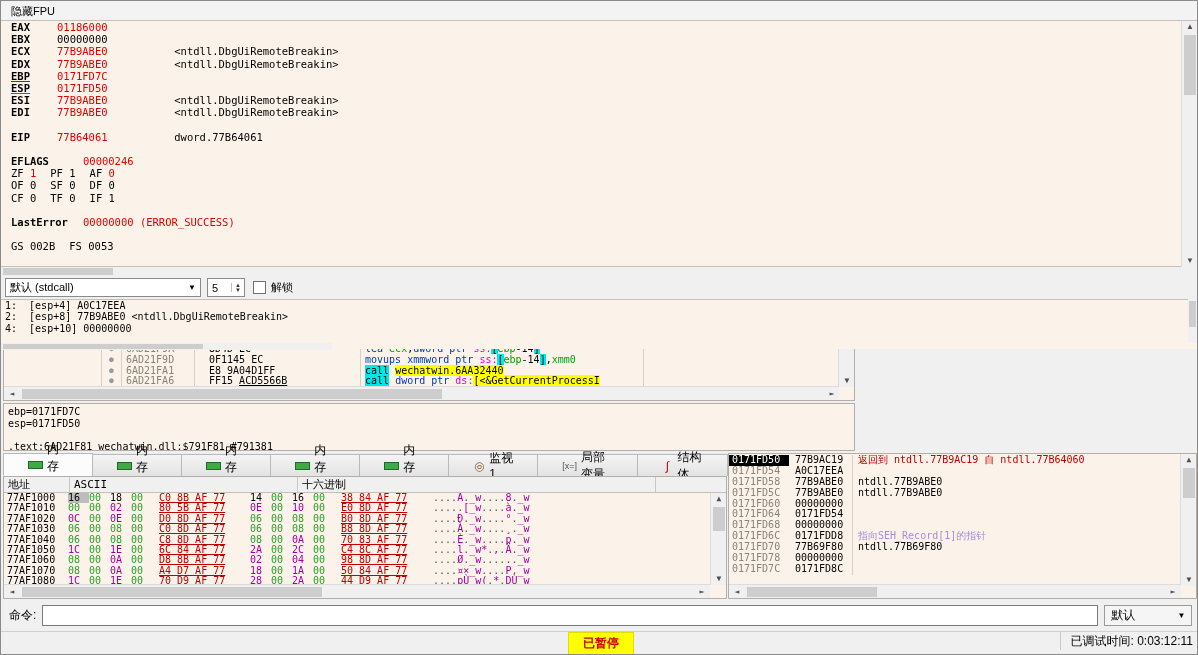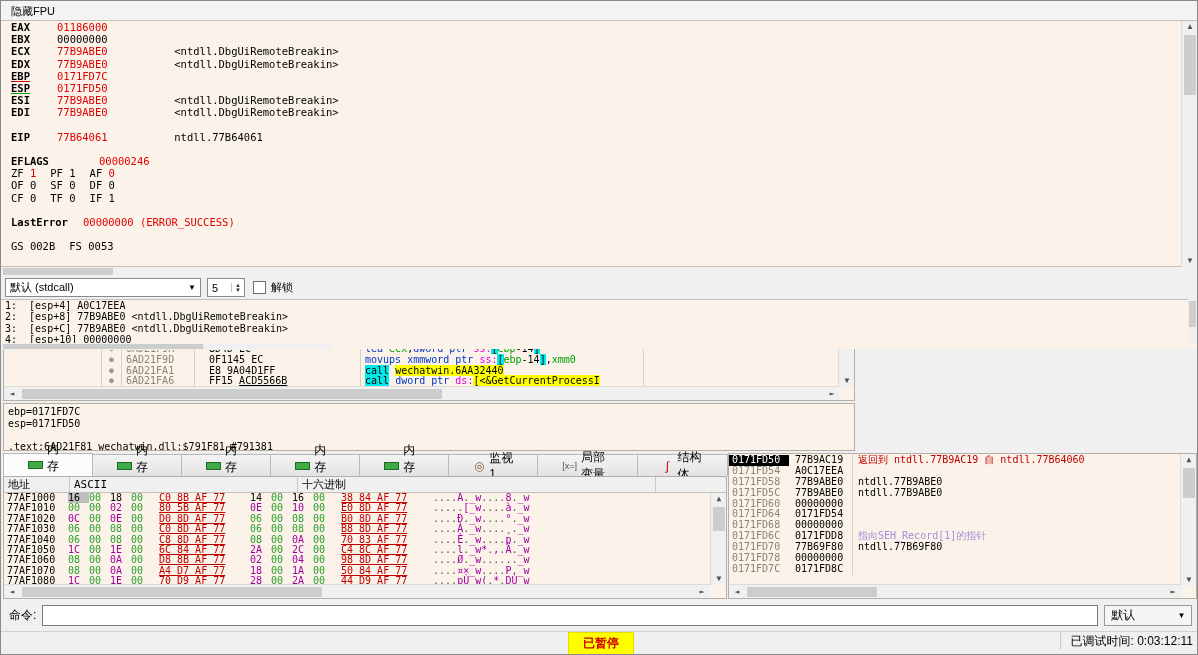--- a/index.html
+++ b/index.html
@@ -392,23 +392,23 @@
     <div id="reg-list" class="mono">
         <div class="reg-line"><span class="reg-name">EAX</span><span class="reg-val v-r">01186000</span></div>
         <div class="reg-line"><span class="reg-name">EBX</span><span class="reg-val v-k">00000000</span></div>
         <div class="reg-line"><span class="reg-name">ECX</span><span class="reg-val v-r">77B9ABE0</span><span class="reg-sym">    &lt;ntdll.DbgUiRemoteBreakin&gt;</span></div>
         <div class="reg-line"><span class="reg-name">EDX</span><span class="reg-val v-r">77B9ABE0</span><span class="reg-sym">    &lt;ntdll.DbgUiRemoteBreakin&gt;</span></div>
         <div class="reg-line"><span class="reg-name u-red">EBP</span><span class="reg-val v-r">0171FD7C</span></div>
         <div class="reg-line"><span class="reg-name u-green">ESP</span><span class="reg-val v-r">0171FD50</span></div>
         <div class="reg-line"><span class="reg-name">ESI</span><span class="reg-val v-r">77B9ABE0</span><span class="reg-sym">    &lt;ntdll.DbgUiRemoteBreakin&gt;</span></div>
         <div class="reg-line"><span class="reg-name">EDI</span><span class="reg-val v-r">77B9ABE0</span><span class="reg-sym">    &lt;ntdll.DbgUiRemoteBreakin&gt;</span></div>
         <div class="reg-line"></div>
-        <div class="reg-line"><span class="reg-name">EIP</span><span class="reg-val v-r">77B64061</span><span class="reg-sym">    ntdll.77B64061</span></div>
+        <div class="reg-line"><span class="reg-name">EIP</span><span class="reg-val v-r">77B64061</span><span class="reg-sym">    dword.77B64061</span></div>
         <div class="reg-line"></div>
-        <div class="reg-line"><span class="reg-name" style="width: 88px;">EFLAGS</span><span class="reg-val v-r">00000246</span></div>
+        <div class="reg-line"><span class="reg-name" style="width: 72px;">EFLAGS</span><span class="reg-val v-r">00000246</span></div>
         <div class="reg-line"><span class="flag-item"><span>ZF </span><span class="v-r">1</span></span><span class="flag-item"><span>PF </span><span class="v-k">1</span></span><span class="flag-item"><span>AF </span><span class="v-r">0</span></span></div>
         <div class="reg-line"><span class="flag-item"><span>OF </span><span class="v-k">0</span></span><span class="flag-item"><span>SF </span><span class="v-k">0</span></span><span class="flag-item"><span>DF </span><span class="v-k">0</span></span></div>
         <div class="reg-line"><span class="flag-item"><span>CF </span><span class="v-k">0</span></span><span class="flag-item"><span>TF </span><span class="v-k">0</span></span><span class="flag-item"><span>IF </span><span class="v-k">1</span></span></div>
         <div class="reg-line"></div>
         <div class="reg-line"><span class="reg-name" style="width: 72px;">LastError</span><span class="reg-val v-r" style="width: auto;">00000000 (ERROR_SUCCESS)</span></div>
         <div class="reg-line"></div>
         <div class="reg-line"><span class="flag-item"><span>GS </span><span class="v-k">002B</span></span><span class="flag-item"><span>FS </span><span class="v-k">0053</span></span></div>
       </div>
     <div class="vscroll" style="right:0; top:20px; height:246px;">
       <div class="sb-arrow" style="top:0;">▲</div>
@@ -429,21 +429,20 @@
             <span>▲</span>
             <span>▼</span>
           </span>
       </div>
       <div id="conv-check"></div>
       <span id="conv-unlock">解锁</span>
     </div>
     <div id="args" class="mono">
         <div class="arg-line">1:  [esp+4] A0C17EEA</div>
         <div class="arg-line">2:  [esp+8] 77B9ABE0 &lt;ntdll.DbgUiRemoteBreakin&gt;</div>
-        <div class="arg-line">3:  [esp+C] 77B9ABE0 &lt;ntdll.DbgUiRemoteBreakin&gt;</div>
         <div class="arg-line">4:  [esp+10] 00000000</div>
       </div>
     <div id="args-vscroll">
         <div class="thumb"></div>
       </div>
     <div id="args-hscroll">
         <div class="thumb"></div>
       </div>
   </div>
 

